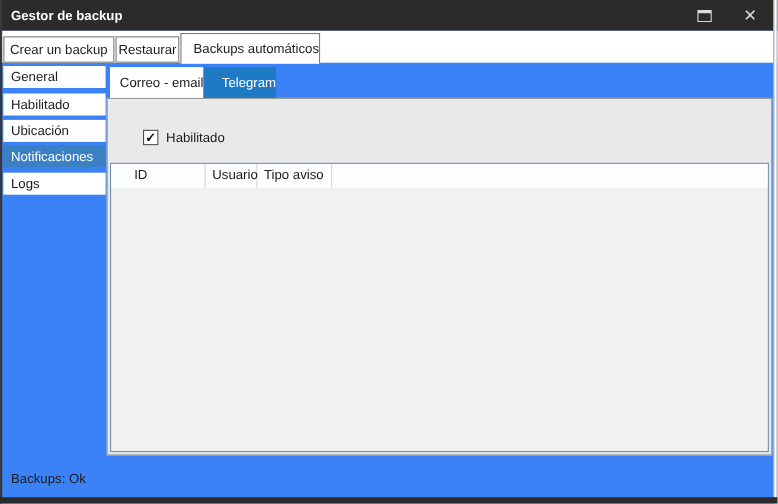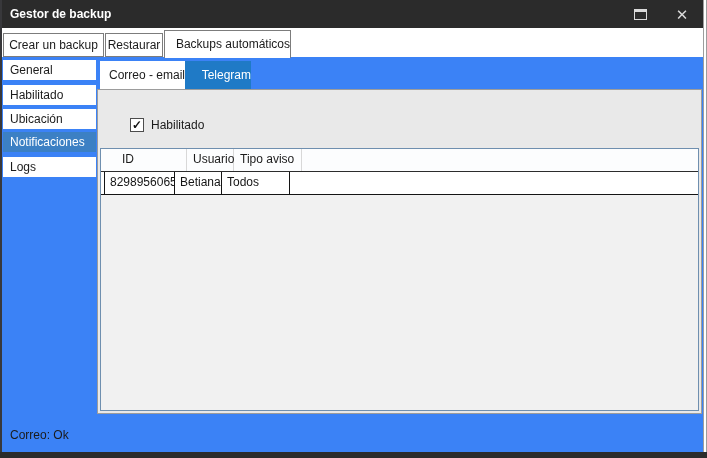--- a/index.html
+++ b/index.html
@@ -113,28 +113,21 @@
   </div>
 
   <div class="grid">
     <div class="grid-header">
       <div class="gh-spacer"></div>
       <div class="gh-cell gh-id">ID</div>
       <div class="gh-cell gh-usuario">Usuario</div>
       <div class="gh-cell gh-tipo">Tipo aviso</div>
       <div class="gh-cell gh-fill"></div>
     </div>
-    <div class="grid-row">
-      <div class="gr-spacer"></div>
-      <div class="gr-cell gr-id">8298956065</div>
-      <div class="gr-cell gr-usuario">Betiana</div>
-      <div class="gr-cell gr-tipo">Todos</div>
-      <div class="gr-cell gr-fill"></div>
-    </div>
   </div>
 
-  <div class="statusbar">Correo: Ok</div>
+  <div class="statusbar">Backups: Ok</div>
 
   <div class="edge-left"></div>
   <div class="edge-right"></div>
   <div class="edge-bottom"></div>
 
 </div>
 
 </body></html>

